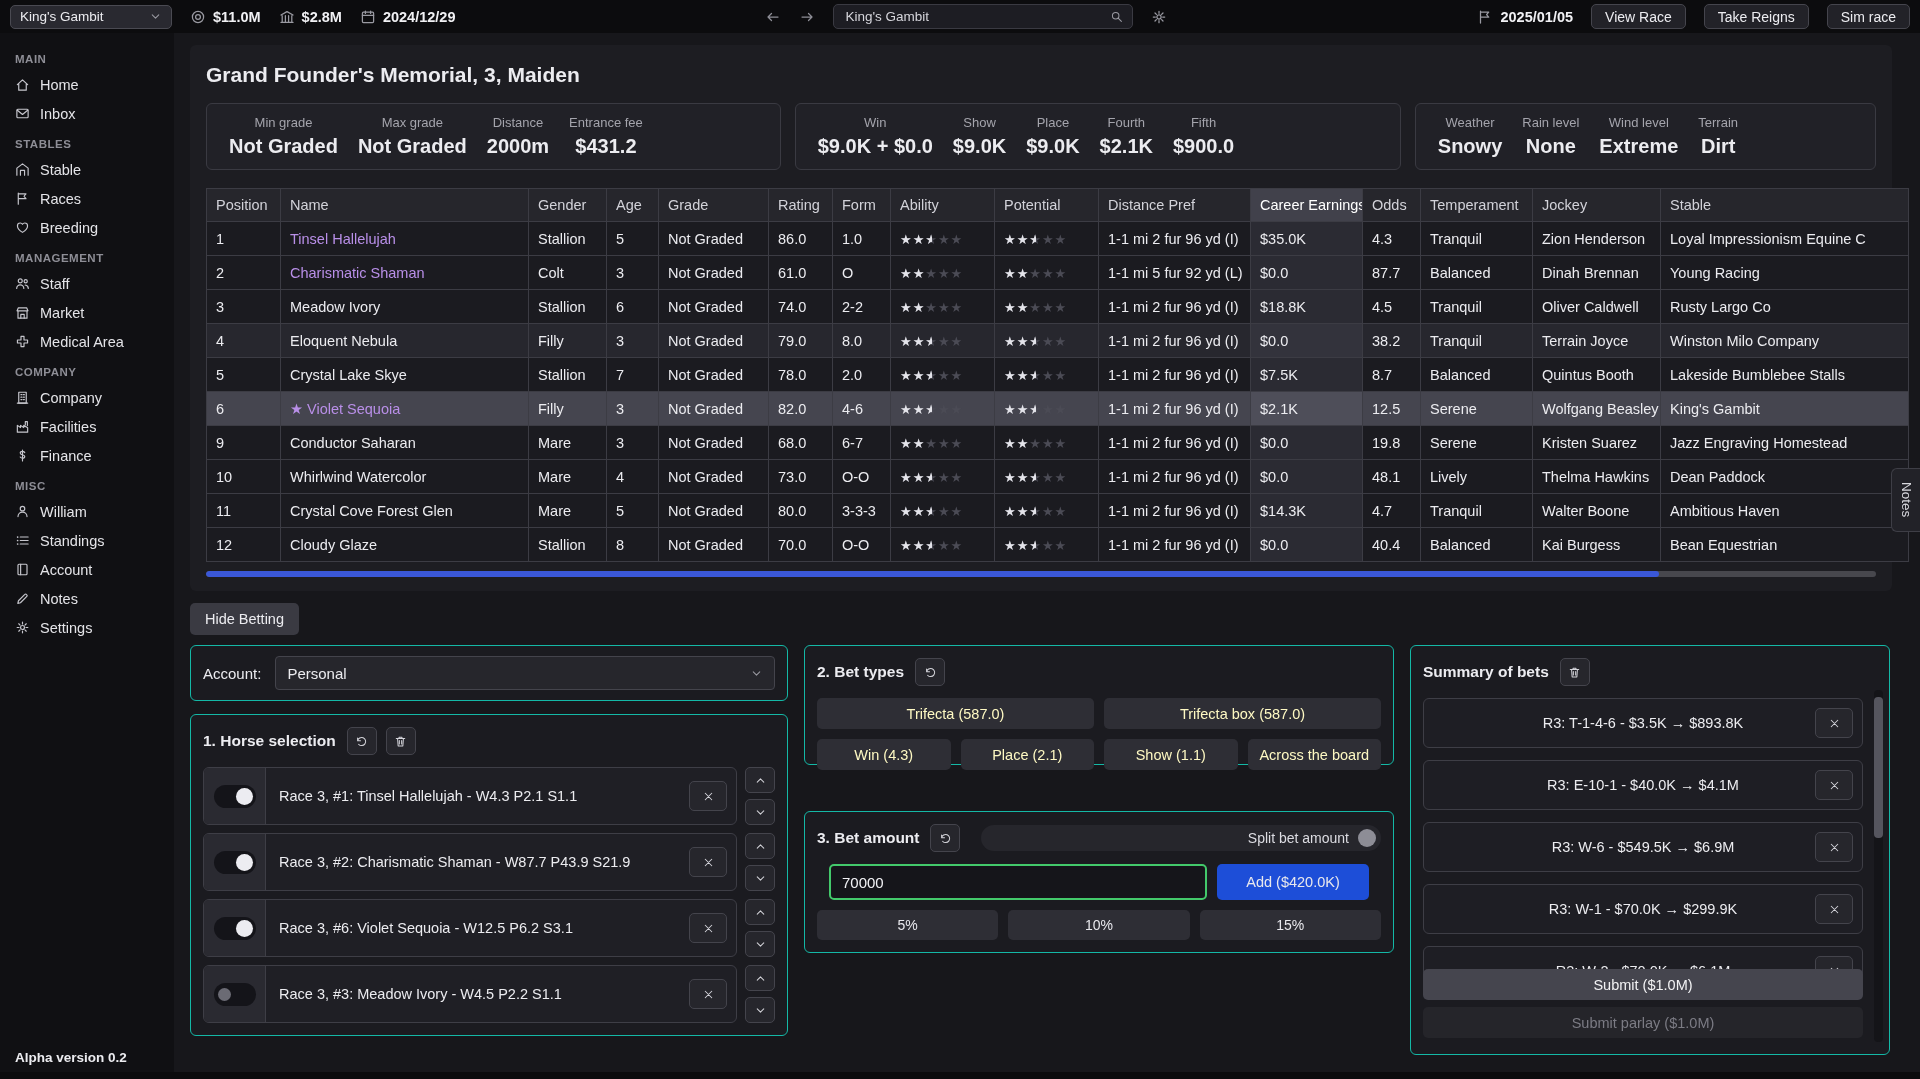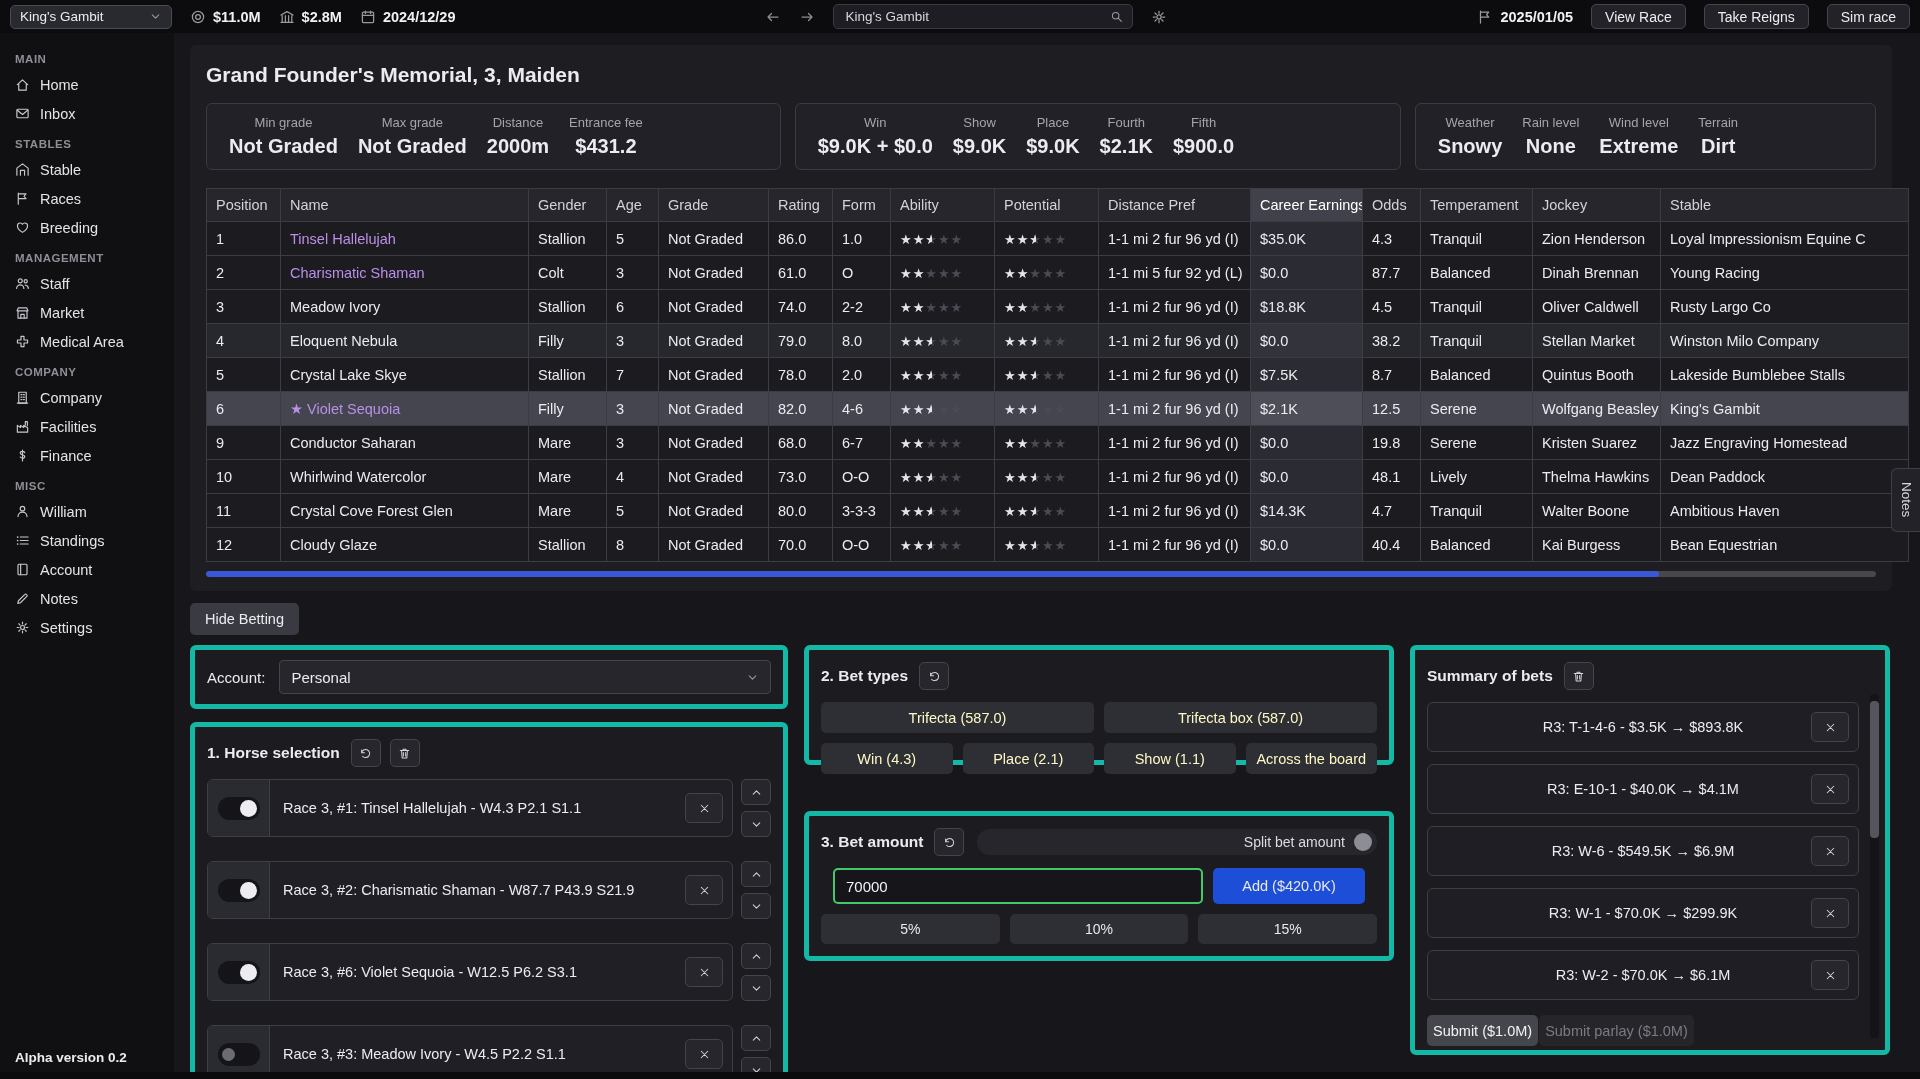--- a/index.html
+++ b/index.html
@@ -49,28 +49,28 @@
 .stars-bg{color:#4b4b55}
 .stars-fill{position:absolute;left:0;top:0;overflow:hidden;white-space:nowrap;color:#e4e4ea}
 .table-scroll{height:6px;margin-top:9px;background:#47474d;border-radius:3px;position:relative;overflow:hidden;cursor:pointer}
 .table-scroll .thumb{position:absolute;left:0;top:0;height:100%;width:87%;background:#3a57d8;border-radius:3px}
 
 .hide-betting{display:inline-block;margin:12px 0 10px;background:#3a3a42;border:none;border-radius:5px;color:#ececf0;font-size:14.5px;padding:8px 15px;cursor:pointer}
 .betting{display:flex;gap:16px;align-items:flex-start}
 .bet-left{width:598px;display:flex;flex-direction:column;gap:13px}
 .bet-mid{width:590px}
 .bet-right{width:480px}
-.card{border:5px solid #14b8a6;background:#1b1b20;border-radius:6px;padding:12px}
+.card{border:1px solid #14b8a6;background:#1b1b20;border-radius:6px;padding:12px}
 .account-card{display:flex;align-items:center;gap:14px;padding:10px 12px}
 .account-label{font-size:15px}
 .select{flex:1;height:34px;background:#26262c;border:1px solid #44444c;border-radius:4px;display:flex;align-items:center;justify-content:space-between;padding:0 11px;font-size:15px;cursor:pointer}
 .card-title-row{display:flex;align-items:center;gap:9px;margin-bottom:12px}
 .card-title{font-size:15.5px;font-weight:bold;margin-right:2px}
 .icon-btn{width:30px;height:28px;background:#26262c;border:1px solid #44444c;border-radius:5px;color:#d4d4da;display:inline-flex;align-items:center;justify-content:center;cursor:pointer;padding:0}
-.horse-line{display:flex;gap:8px;height:58px;margin-bottom:24px}
+.horse-line{display:flex;gap:8px;height:58px;margin-bottom:8px}
 .horse-line:last-child{margin-bottom:0}
 .horse-item{flex:1;display:flex;align-items:stretch;border:1px solid #3e3e46;border-radius:6px;background:#1f1f25;overflow:hidden}
 .horse-toggle-cell{width:62px;background:#2a2a31;border-right:1px solid #3e3e46;display:flex;align-items:center;justify-content:center;flex:none}
 .toggle{width:42px;height:23px;border-radius:12px;background:#141419;position:relative;cursor:pointer}
 .toggle .knob{position:absolute;border-radius:50%}
 .toggle.on .knob{width:17px;height:17px;top:3px;right:3px;background:#ececf1}
 .toggle.off .knob{width:13px;height:13px;top:5px;left:4px;background:#6b6b74}
 .horse-label{flex:1;display:flex;align-items:center;padding:0 13px;font-size:14.5px;white-space:nowrap;overflow:hidden}
 .x-btn{width:38px;height:30px;align-self:center;margin-right:9px;background:#26262c;border:1px solid #44444c;border-radius:5px;color:#d4d4da;display:inline-flex;align-items:center;justify-content:center;cursor:pointer;flex:none;padding:0}
 .updown{display:flex;flex-direction:column;gap:6px;justify-content:center}
@@ -83,21 +83,21 @@
 .amount-row{display:flex;gap:10px;margin:4px 12px 10px}
 .amount-input{flex:1;height:36px;background:#15151a;border:2px solid #43c96b;border-radius:5px;color:#f2f2f5;font-size:15px;padding:0 11px;font-family:inherit;outline:none}
 .add-btn{width:152px;height:36px;background:#1d4ed8;border:none;border-radius:5px;color:#e8e8ed;font-size:14.5px;cursor:pointer}
 .pct-row{display:flex;gap:10px}
 .pct-btn{flex:1;height:30px;background:#2e2e35;border:none;border-radius:5px;color:#e8e8ed;font-size:14px;cursor:pointer}
 .summary-card{height:410px;position:relative;padding:12px 26px 12px 12px}
 .sum-item{position:relative;border:1px solid #3e3e46;border-radius:6px;background:#1e1e24;height:50px;margin-bottom:12px;display:flex;align-items:center;justify-content:center;font-size:14.5px}
 .sum-item .x-btn{position:absolute;right:9px;top:50%;transform:translateY(-50%);margin:0}
 .v-scroll{position:absolute;top:44px;bottom:12px;right:6px;width:9px;background:#141418;border-radius:4px}
 .v-thumb{position:absolute;top:2%;width:100%;height:40%;background:#55555e;border-radius:4px}
-.submit-stack{position:absolute;left:12px;right:26px;bottom:4px;display:flex;flex-direction:row;gap:1px;z-index:2}
+.submit-stack{position:absolute;left:12px;right:26px;bottom:16px;display:flex;flex-direction:column;gap:7px;z-index:2}
 .submit-btn{height:31px;background:#45454e;border:none;border-radius:5px;color:#f2f2f4;font-size:14.5px;cursor:pointer}
 .parlay-btn{height:31px;background:#25252a;border:none;border-radius:5px;color:#7b7b84;font-size:14.5px}
 .notes-tab{position:fixed;right:0;top:468px;width:29px;height:64px;background:#222228;border:1px solid #3e3e46;border-right:none;border-radius:6px 0 0 6px;writing-mode:vertical-rl;display:flex;align-items:center;justify-content:center;font-size:13.5px;color:#d8d8de;cursor:pointer}
 .bottom-strip{position:fixed;left:0;right:0;bottom:0;height:7px;background:#0b0b0d}
 </style>
 </head>
 <body>
 
 <div class="topbar">
   <div class="tb-select">
@@ -487,21 +487,21 @@
               <td class="">3</td>
               <td class="">Not Graded</td>
               <td class="">79.0</td>
               <td class="">8.0</td>
               <td class=""><span class="stars"><span class="stars-bg">★★★★★</span><span class="stars-fill" style="width: 50%;">★★★★★</span></span></td>
               <td class=""><span class="stars"><span class="stars-bg">★★★★★</span><span class="stars-fill" style="width: 50%;">★★★★★</span></span></td>
               <td class="">1-1 mi 2 fur 96 yd (I)</td>
               <td class="col-hl">$0.0</td>
               <td class="">38.2</td>
               <td class="">Tranquil</td>
-              <td class="">Stellan Market</td>
+              <td class="">Terrain Joyce</td>
               <td class="">Winston Milo Company</td>
             </tr>
             <tr class="">
               <td class="">5</td>
               <td class=""><span class="">Crystal Lake Skye</span></td>
               <td class="">Stallion</td>
               <td class="">7</td>
               <td class="">Not Graded</td>
               <td class="">78.0</td>
               <td class="">2.0</td>

